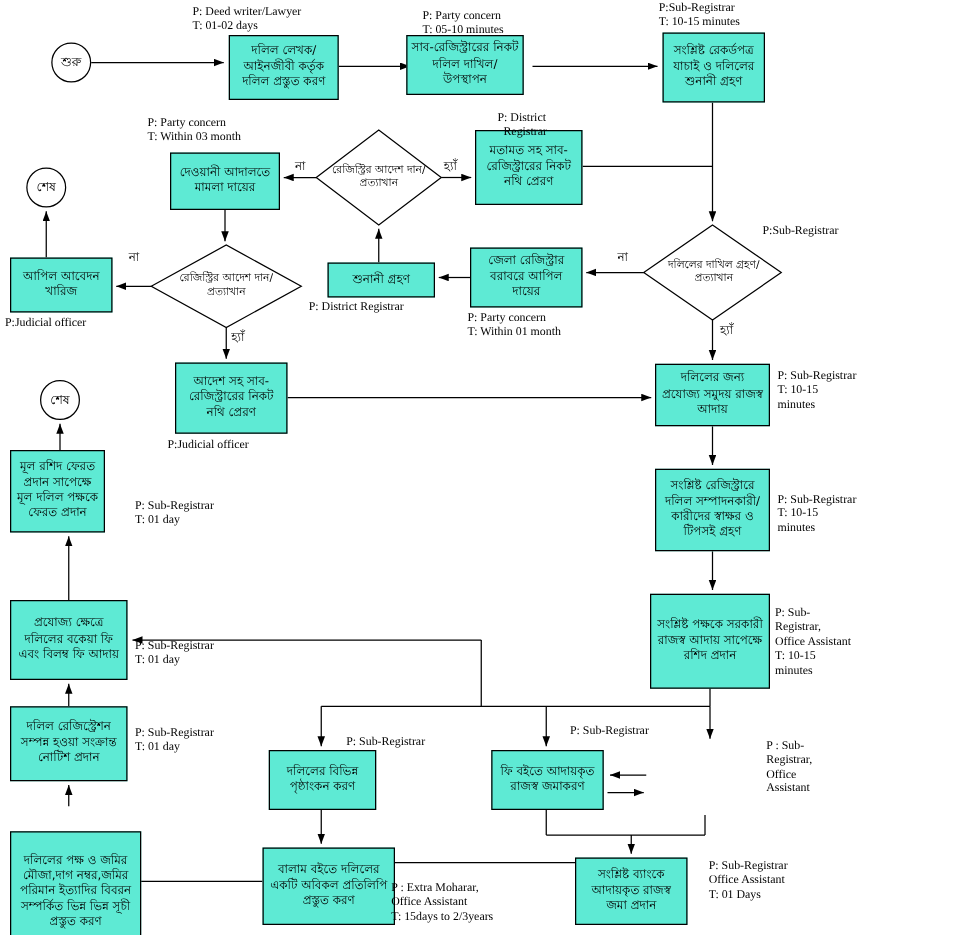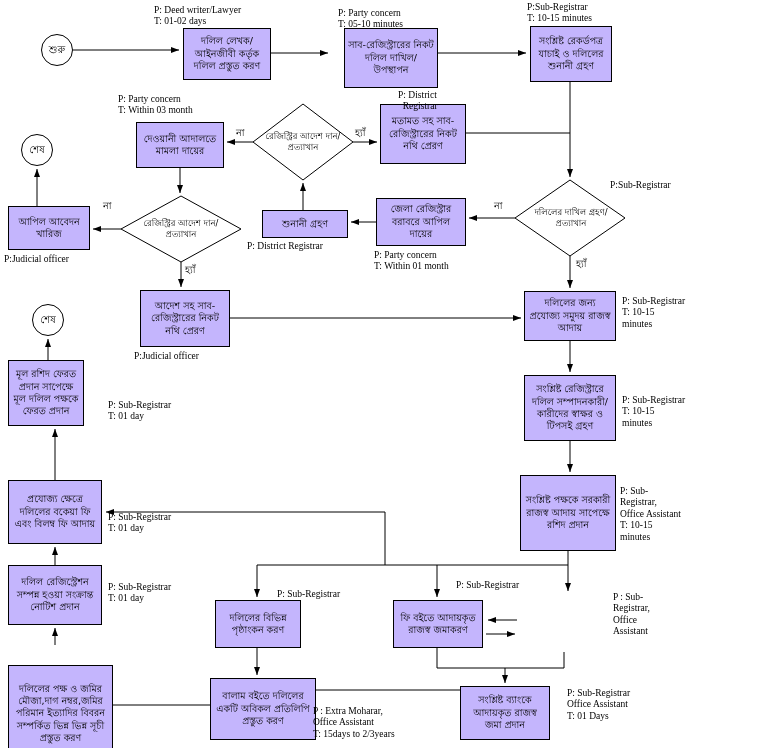--- a/index.html
+++ b/index.html
@@ -1,20 +1,20 @@
 <!DOCTYPE html>
 <html><head>
 <meta charset="utf-8">
 <style>
   * { margin:0; padding:0; box-sizing:border-box; }
   html,body { width:768px; height:748px; background:#fff; color:#000; }
   body { font-family:"Liberation Serif", serif; }
   .stage { position:relative; width:768px; height:748px; background:#fff; overflow:hidden; }
   .stage svg { position:absolute; left:0; top:0; }
-  .box { position:absolute; border:1px solid #000; background:#c4b5fd; display:flex; align-items:center;
+  .box { position:absolute; border:1px solid #000; background:#5eead4; display:flex; align-items:center;
          justify-content:center; text-align:center; font-size:9.5px; line-height:1.3; padding:2px 3px;
          overflow:hidden; font-family:"DejaVu Sans", sans-serif; }
   .circ { position:absolute; width:32px; height:32px; border:1px solid #000; border-radius:50%; background:#fff;
           display:flex; align-items:center; justify-content:center; font-size:10px;
           font-family:"DejaVu Sans", sans-serif; }
   .dtext { position:absolute; display:flex; align-items:center; justify-content:center; text-align:center;
            font-size:8.5px; line-height:1.25; font-family:"DejaVu Sans", sans-serif; }
   .ann { position:absolute; font-size:9.5px; line-height:1.2; white-space:pre;
          font-family:"Liberation Serif", serif; }
   .dec { position:absolute; font-size:9.5px; font-family:"DejaVu Sans", sans-serif; }
@@ -75,21 +75,21 @@
       <polygon points="253,142 303,104 353,142 303,180"></polygon>
       <polygon points="121,229 181,196 241,229 181,262"></polygon>
     </g>
   </svg>
 
   <div class="circ" style="left:41px;top:34px">শুরু</div>
   <div class="circ" style="left:21px;top:134px">শেষ</div>
   <div class="circ" style="left:32px;top:304px">শেষ</div>
 
   <div class="box" style="left:183px;top:28px;width:88px;height:52px">দলিল লেখক/ আইনজীবী কর্তৃক দলিল প্রস্তুত করণ</div>
-  <div class="box" style="left:344px;top:28px;width:94px;height:60px">সাব-রেজিস্ট্রারের নিকট দলিল দাখিল/ উপস্থাপন</div>
+  <div class="box" style="left:325px;top:28px;width:94px;height:48px">সাব-রেজিস্ট্রারের নিকট দলিল দাখিল/ উপস্থাপন</div>
   <div class="box" style="left:530px;top:26px;width:82px;height:56px">সংশ্লিষ্ট রেকর্ডপত্র যাচাই ও দলিলের শুনানী গ্রহণ</div>
   <div class="box" style="left:380px;top:104px;width:86px;height:60px">মতামত সহ সাব- রেজিস্ট্রারের নিকট নথি প্রেরণ</div>
   <div class="box" style="left:136px;top:122px;width:88px;height:46px">দেওয়ানী আদালতে মামলা দায়ের</div>
   <div class="box" style="left:376px;top:198px;width:90px;height:48px">জেলা রেজিস্ট্রার বরাবরে আপিল দায়ের</div>
   <div class="box" style="left:262px;top:210px;width:86px;height:28px">শুনানী গ্রহণ</div>
   <div class="box" style="left:8px;top:206px;width:82px;height:44px">আপিল আবেদন খারিজ</div>
   <div class="box" style="left:140px;top:290px;width:90px;height:57px">আদেশ সহ সাব- রেজিস্ট্রারের নিকট নথি প্রেরণ</div>
   <div class="box" style="left:524px;top:291px;width:92px;height:50px">দলিলের জন্য প্রযোজ্য সমুদয় রাজস্ব আদায়</div>
   <div class="box" style="left:524px;top:375px;width:92px;height:66px">সংশ্লিষ্ট রেজিস্ট্রারে দলিল সম্পাদনকারী/ কারীদের স্বাক্ষর ও টিপসই গ্রহণ</div>
   <div class="box" style="left:520px;top:475px;width:96px;height:76px">সংশ্লিষ্ট পক্ষকে সরকারী রাজস্ব আদায় সাপেক্ষে রশিদ প্রদান</div>

